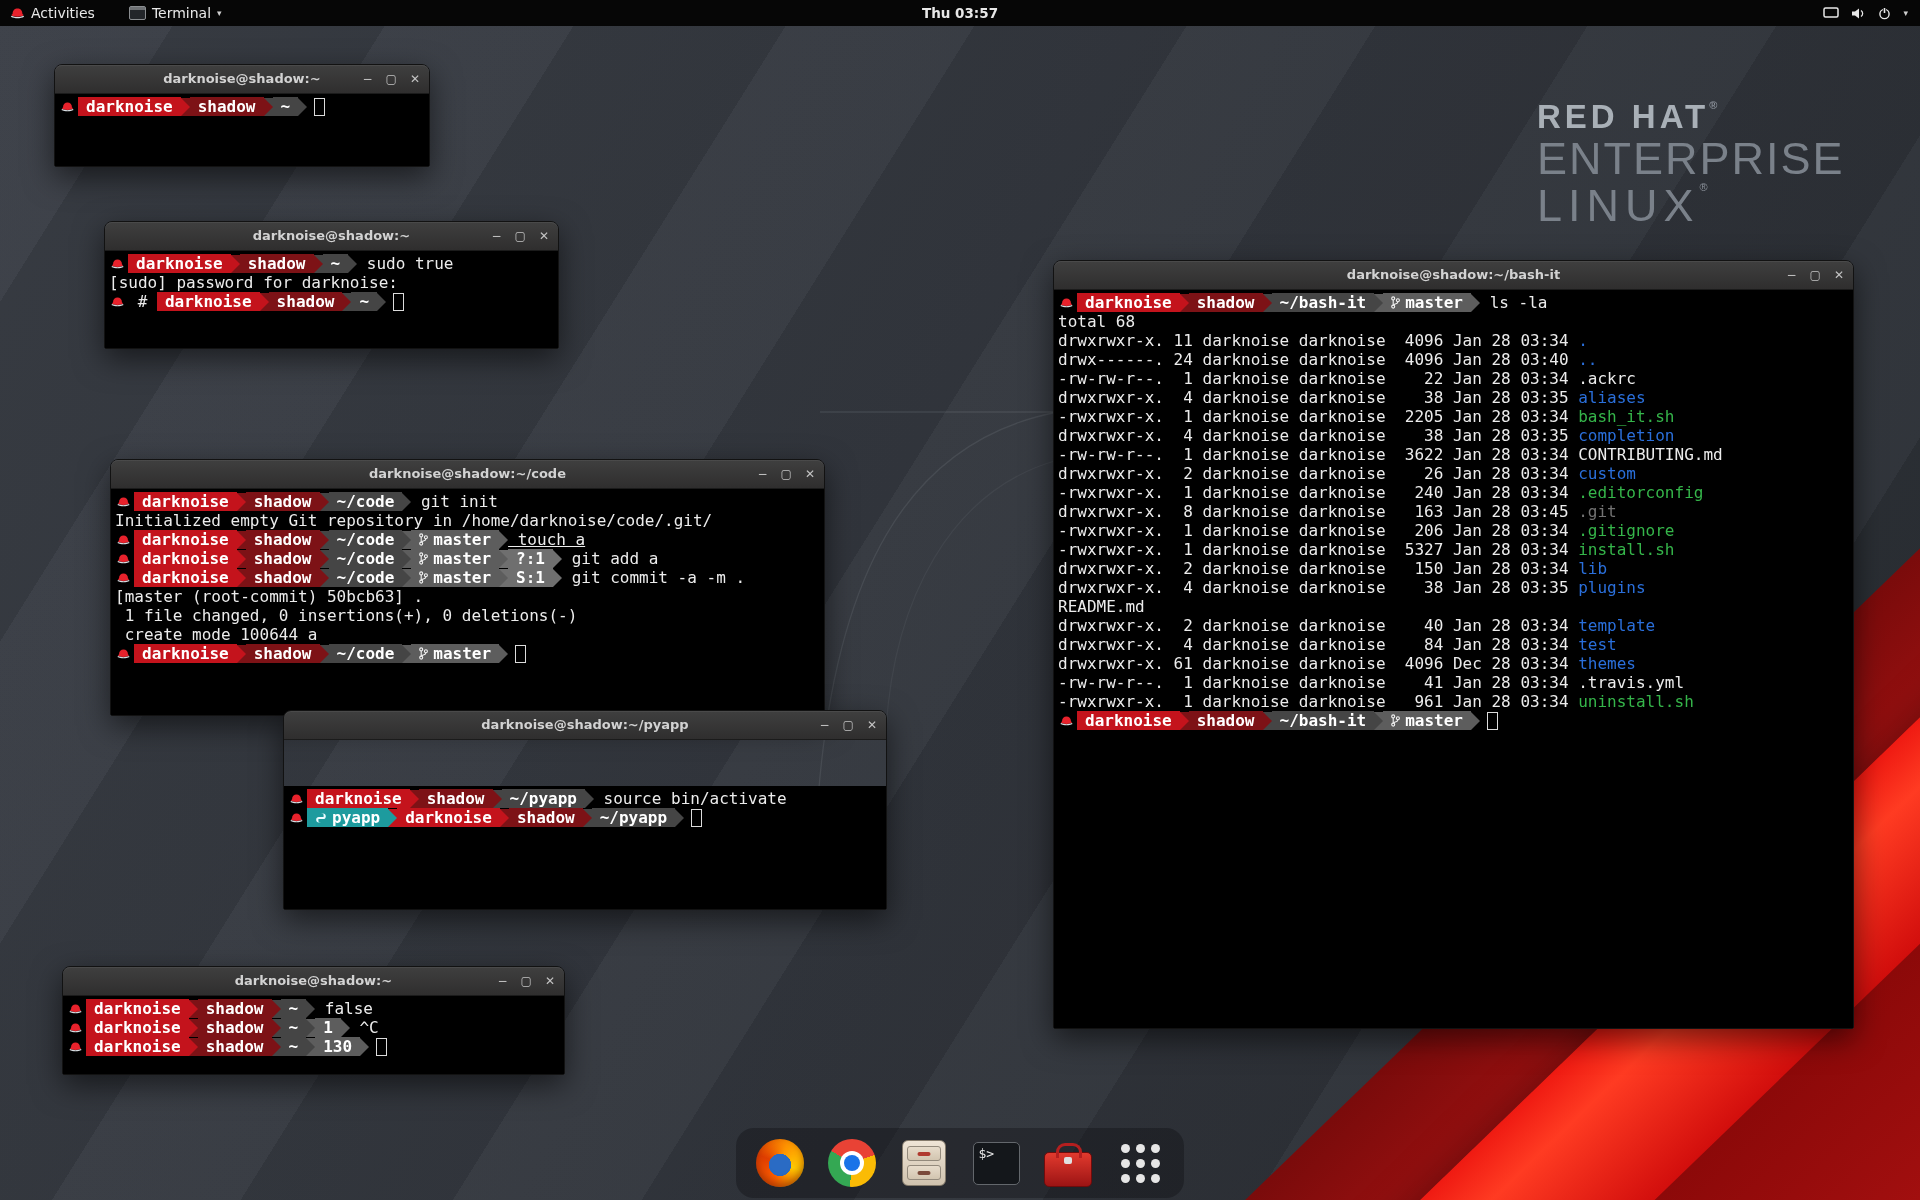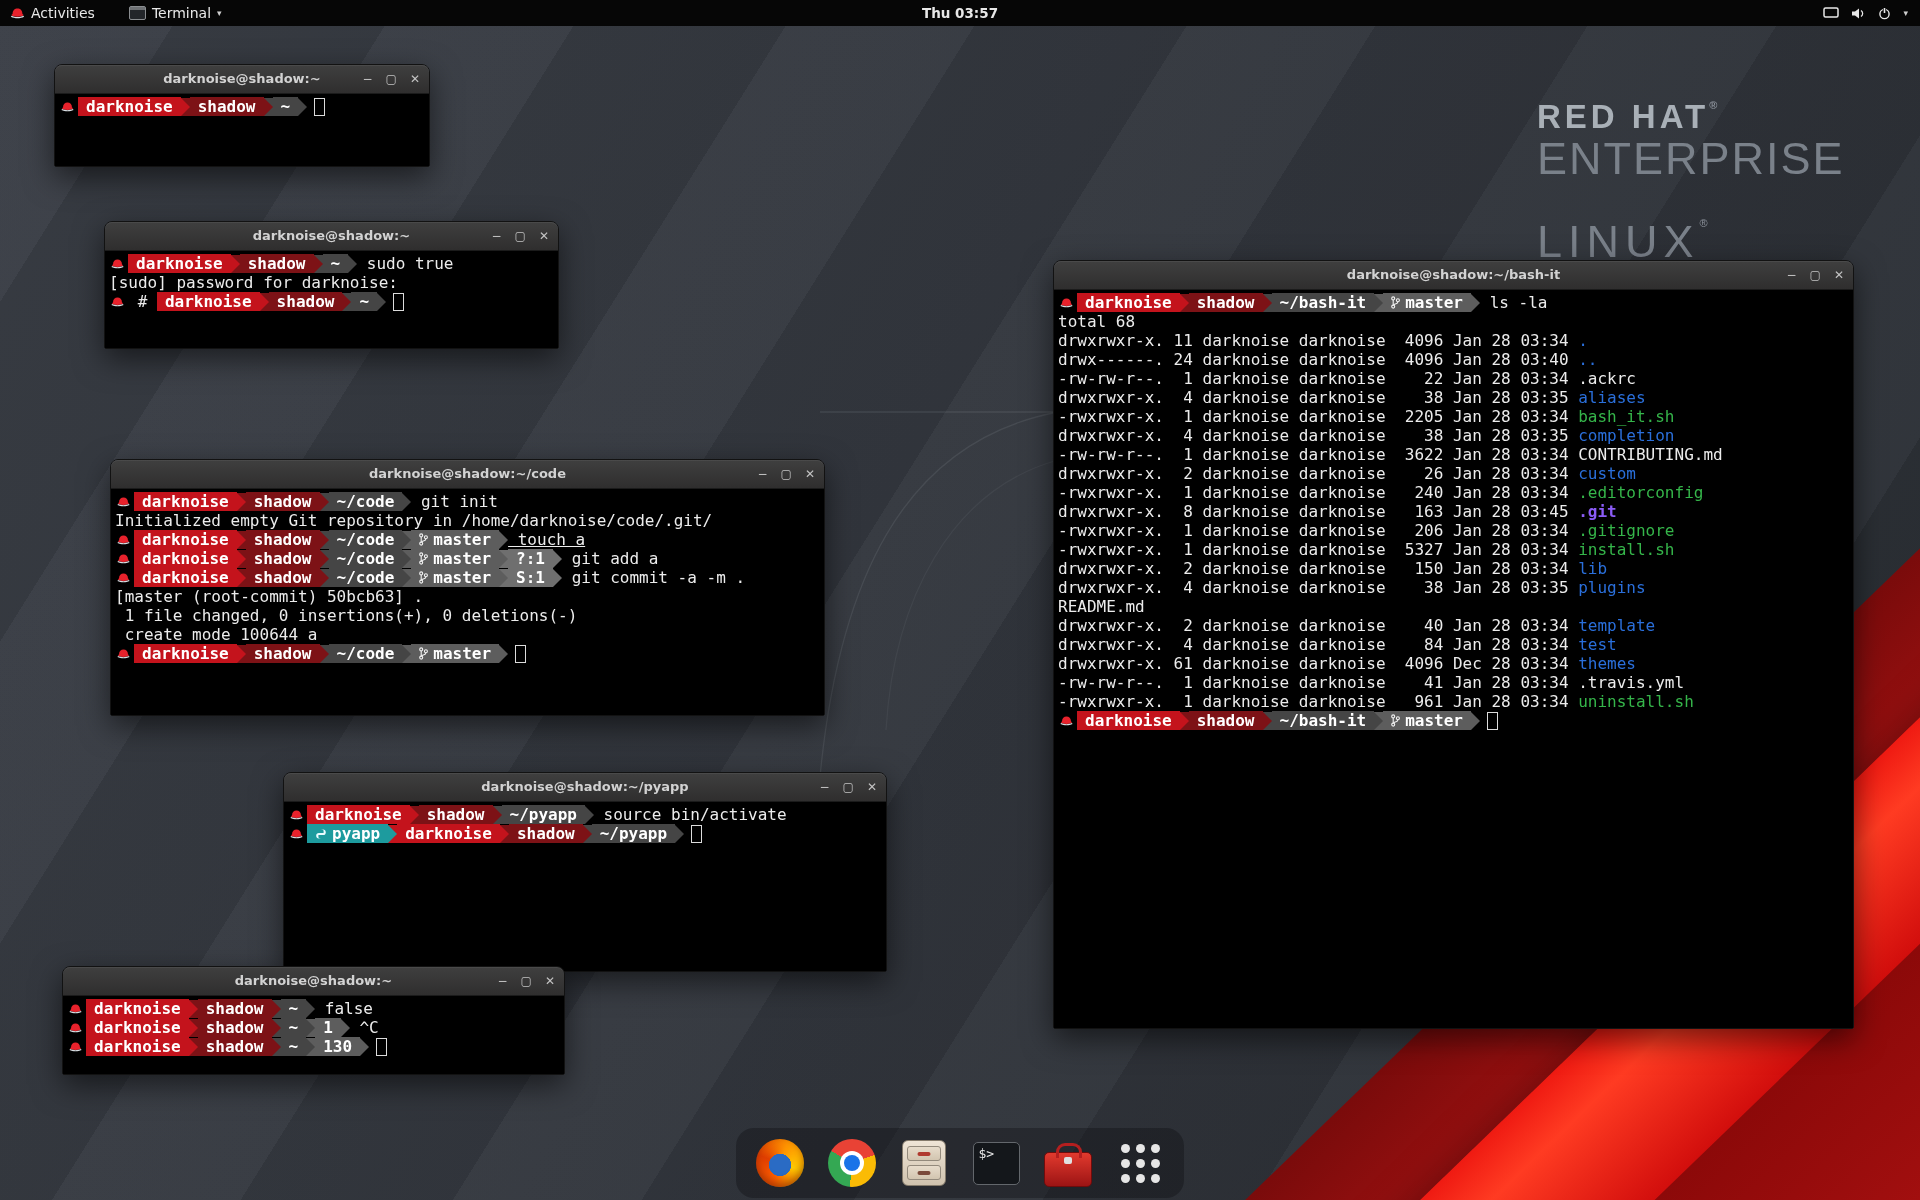--- a/index.html
+++ b/index.html
@@ -22,21 +22,21 @@
     background:linear-gradient(180deg,#7a0b0b 0%,#a31212 40%,#5c0404 100%);}
   .band-bright{left:1356px;top:1262px;width:1500px;height:310px;
     background:linear-gradient(180deg,#ef1a12 0%,#ff3b22 16%,#cf0b0b 55%,#930202 100%);
     box-shadow:0 0 40px rgba(0,0,0,.35);}
   .band-corner{left:1520px;top:1330px;width:1300px;height:760px;
     background:linear-gradient(180deg,#8c0909 0%,#b41414 45%,#6d0404 100%);}
   
   .brand{position:absolute;left:1537px;top:100px;z-index:3;font-family:"Liberation Sans",sans-serif;line-height:1.05;}
   .brand .l1{font-size:33px;font-weight:bold;letter-spacing:4px;color:#a9b0b7;}
   .brand .l2{font-size:45px;letter-spacing:2px;color:#7a818a;}
-  .brand .l3{font-size:45px;letter-spacing:6px;color:#7a818a;margin-top:36px;}
+  .brand .l3{font-size:45px;letter-spacing:6px;color:#7a818a;}
   .brand sup{font-size:11px;vertical-align:top;color:#8a9099;}
   
   .topbar{position:absolute;left:0;top:0;right:0;height:26px;background:#060606;z-index:100;
     display:flex;align-items:center;color:#e8e8e8;font-size:14px;}
   .tb-left{display:flex;align-items:center;height:100%;}
   .tb-item{display:flex;align-items:center;gap:6px;padding:0 10px;height:100%;}
   .tb-appmenu{margin-left:14px;}
   .mini-term{width:15px;height:12px;background:#23262a;border:1px solid #8a8d90;border-radius:2px;position:relative;}
   .mini-term:before{content:"";position:absolute;left:0;top:0;right:0;height:3px;background:#6e7174;}
   .caret{font-size:9px;color:#cfcfcf;}
@@ -52,21 +52,21 @@
   .title{position:absolute;left:0;right:0;text-align:center;line-height:28px;
     font-size:13px;font-weight:bold;color:#d2d2d2;}
   .winbtns{position:absolute;right:9px;top:0;height:28px;display:flex;align-items:center;gap:13px;
     color:#c4c4c4;font-size:12px;}
   .wbtn{cursor:default;line-height:1;}
   .term-body{flex:1;background:#000;padding:3px 4px;overflow:hidden;
     font-family:"DejaVu Sans Mono","Liberation Mono",monospace;font-size:16px;color:#ececec;}
   .w0{left:54px;top:64px;width:374px;height:101px;}
   .w1{left:104px;top:221px;width:453px;height:126px;}
   .w2{left:110px;top:459px;width:713px;height:255px;}
-  .w3{left:283px;top:772px;width:602px;height:198px;}
+  .w3{left:283px;top:710px;width:602px;height:198px;gap:46px;}
   .w4{left:62px;top:966px;width:501px;height:107px;}
   .w5{left:1053px;top:260px;width:799px;height:767px;}
   
   .tline{display:flex;align-items:center;height:19px;}
   .pseg{display:flex;align-items:center;height:19px;padding:0 8px;gap:5px;color:#fff;font-weight:bold;white-space:pre;}
   .parrow{width:0;height:0;border-style:solid;border-color:transparent;
     border-top-width:9.5px;border-bottom-width:9.5px;border-left-width:9px;border-right-width:0;}
   .ttxt{white-space:pre;}
   .tico{display:flex;align-items:center;}
   .tico.hat{margin:0 4px 0 2px;}
@@ -541,21 +541,21 @@
       <div class="tline">
         <span class="ttxt" style="color: rgb(236, 236, 236);">drwxrwxr-x.  2 darknoise darknoise    26 Jan 28 03:34 </span>
         <span class="ttxt" style="color: rgb(42, 111, 219);">custom</span>
       </div>
       <div class="tline">
         <span class="ttxt" style="color: rgb(236, 236, 236);">-rwxrwxr-x.  1 darknoise darknoise   240 Jan 28 03:34 </span>
         <span class="ttxt" style="color: rgb(53, 181, 74);">.editorconfig</span>
       </div>
       <div class="tline">
         <span class="ttxt" style="color: rgb(236, 236, 236);">drwxrwxr-x.  8 darknoise darknoise   163 Jan 28 03:45 </span>
-        <span class="ttxt" style="color: #8b5cf6; font-weight: bold;">.git</span>
+        <span class="ttxt" style="color: #737373;">.git</span>
       </div>
       <div class="tline">
         <span class="ttxt" style="color: rgb(236, 236, 236);">-rwxrwxr-x.  1 darknoise darknoise   206 Jan 28 03:34 </span>
         <span class="ttxt" style="color: rgb(53, 181, 74);">.gitignore</span>
       </div>
       <div class="tline">
         <span class="ttxt" style="color: rgb(236, 236, 236);">-rwxrwxr-x.  1 darknoise darknoise  5327 Jan 28 03:34 </span>
         <span class="ttxt" style="color: rgb(53, 181, 74);">install.sh</span>
       </div>
       <div class="tline">

